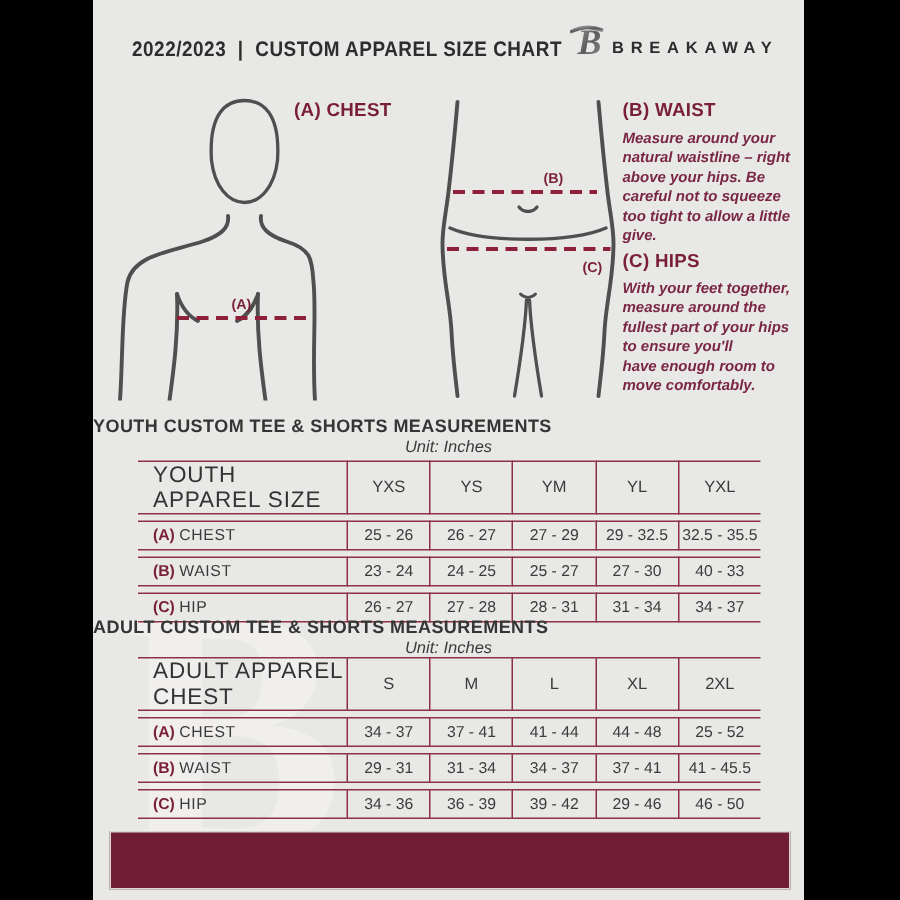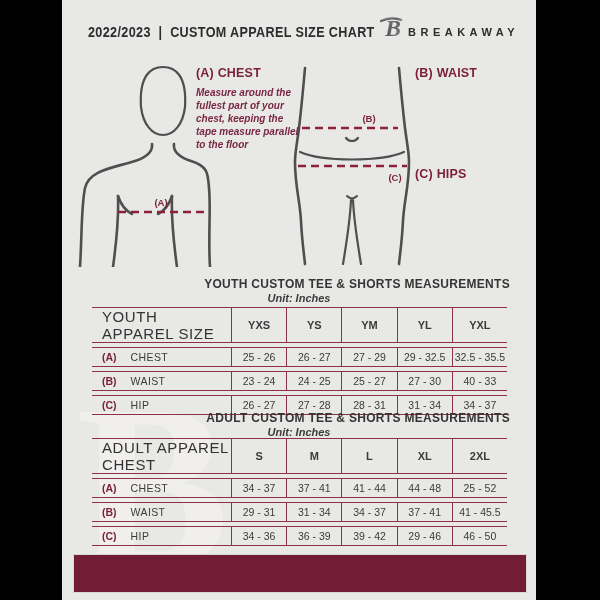--- a/index.html
+++ b/index.html
@@ -40,38 +40,38 @@
     line-height:1.3;white-space:pre-line;}
   #gA-h{left:134px;top:66px;} #gA-b{left:134px;top:86px;width:104px;}
   #gB-h{left:353px;top:66px;} #gB-b{left:353px;top:86px;width:112px;}
   #gC-h{left:353px;top:167px;} #gC-b{left:353px;top:186px;width:114px;}
 
   .fig{position:absolute;}
   #fig-torso{left:13px;top:62px;}
   #fig-hips{left:231px;top:66px;}
 
   
-  .tbl-title{position:absolute;left:0;width:448px;text-align:right;font-size:12px;font-weight:bold;
+  .tbl-title{position:absolute;left:0;width:448px;text-align:left;font-size:12px;font-weight:bold;
     color:#353535;letter-spacing:.3px;}
-  .tbl-unit{position:absolute;left:0;width:474px;text-align:center;font-size:11px;font-weight:bold;
+  .tbl-unit{position:absolute;left:0;width:474px;text-align:center;font-size:11px;font-weight:normal;
     font-style:italic;color:#3B3B3B;}
   .tblwrap{position:absolute;left:30px;width:415px;}
   #youth-title{top:277px;} #youth-unit{top:292px;} #youth-tbl{top:303px;}
   #adult-title{top:411px;} #adult-unit{top:426px;} #adult-tbl{top:434px;}
 
   table.sizes{border-collapse:separate;border-spacing:0 4px;table-layout:fixed;width:415px;}
   table.sizes th,table.sizes td{border-top:1.5px solid var(--accent);border-bottom:1.5px solid var(--accent);
     padding:0;color:var(--cell);overflow:hidden;}
   table.sizes .lbl{text-align:left;padding-left:10px;}
   table.sizes .sz{text-align:center;border-left:1.5px solid var(--accent);}
-  table.sizes thead th{height:22px;font-size:11px;font-weight:bold;}
+  table.sizes thead th{height:22px;font-size:11px;font-weight:normal;}
   table.sizes thead th.lbl{font-weight:normal;letter-spacing:.6px;font-size:15px;color:#333;}
   table.sizes tbody td{height:20px;font-size:10.5px;}
   .pfx{color:var(--heading);font-weight:bold;}
-  .nm{margin-left:14px;letter-spacing:.4px;text-align:center;}
+  .nm{margin-left:3px;letter-spacing:.4px;text-align:center;}
 
   
   .footer-bar{position:absolute;left:11px;top:554px;width:454px;height:39px;background:var(--maroon);
     border:1px solid #D8D7D5;}
 </style>
 </head>
 <body>
 
 <div class="canvas">
   <div class="pillar left"></div>
@@ -120,23 +120,25 @@
           <path d="M58,134 C57,156 53,180 50,198" stroke-width="2.2"></path>
           <path d="M60,134 C61,156 65,180 68,198" stroke-width="2.2"></path>
         </g>
         <line x1="9" y1="62" x2="105" y2="62" stroke="#8E2139" stroke-width="2.6" stroke-dasharray="8 5"></line>
         <text x="76" y="56" text-anchor="middle" font-size="9.5" font-weight="bold" fill="#7A1F38">(B)</text>
         <line x1="5" y1="100" x2="114" y2="100" stroke="#8E2139" stroke-width="2.6" stroke-dasharray="8 5"></line>
         <text x="102" y="115" text-anchor="middle" font-size="9.5" font-weight="bold" fill="#7A1F38">(C)</text>
       </svg>
 
       <div id="gA-h" class="g-head">(A) CHEST</div>
-      <div id="gA-b" class="g-body">Measure around the fullest part of your chest, keeping the tape measure parallel to the floor</div>
       <div id="gB-h" class="g-head">(B) WAIST</div>
+      <div id="gB-b" class="g-body">Measure around your natural waistline – right above your hips. Be careful not to squeeze too tight to allow a little give.</div>
       <div id="gC-h" class="g-head">(C) HIPS</div>
+      <div id="gC-b" class="g-body">With your feet together, measure around the fullest part of your hips to ensure you'll
+have enough room to move comfortably.</div>
 
       <div id="youth-title" class="tbl-title">YOUTH CUSTOM TEE &amp; SHORTS MEASUREMENTS</div>
       <div id="youth-unit" class="tbl-unit">Unit: Inches</div>
       <div id="youth-tbl" class="tblwrap">
         <table class="sizes">
           <colgroup>
               <col style="width:139px">
               <col style="width:55.2px">
               <col style="width:55.2px">
               <col style="width:55.2px">

